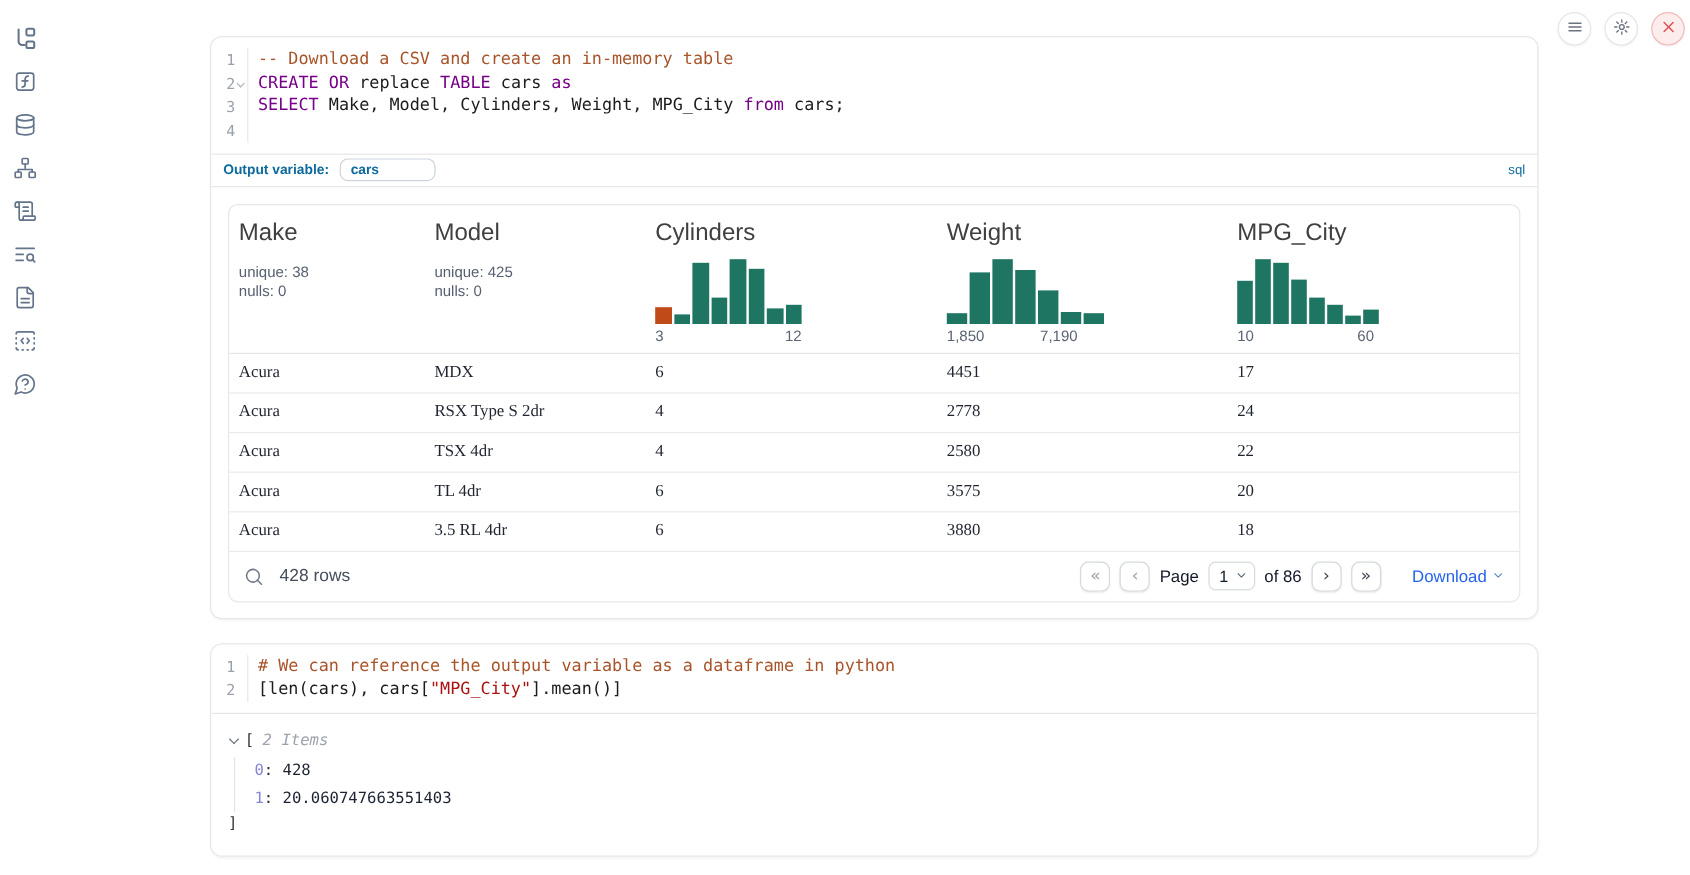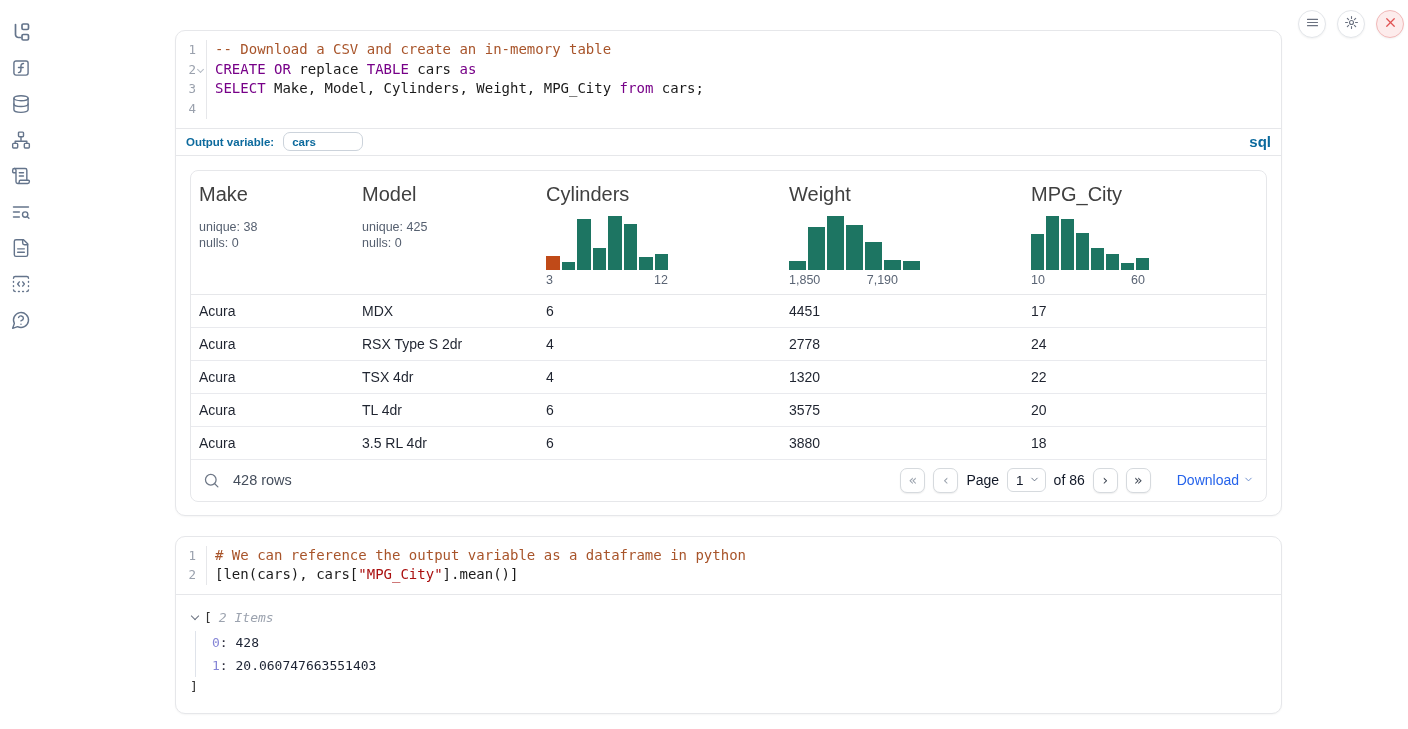--- a/index.html
+++ b/index.html
@@ -44,39 +44,39 @@
   .tok-str { color:#aa1111; }
   .tok-com { color:#a8542a; }
 
   
   .outvar-bar { height:28px; border-top:1px solid #e6e7ea; border-bottom:1px solid #e6e7ea;
                 display:flex; align-items:center; gap:9px; padding:0 10px; }
   .outvar-label { font-size:11.5px; font-weight:700; color:#0c6a9d; }
   .outvar-input { width:80px; height:19px; border:1px solid #ccd3db; border-radius:7px;
                   font-family:"Liberation Sans", sans-serif; font-size:11.5px; font-weight:700;
                   color:#0c6a9d; padding:0 8px; outline:none; }
-  .lang-badge { margin-left:auto; font-size:15px; font-weight:700; color:#0c6a9d; cursor:pointer; }
+  .lang-badge { margin-left:auto; font-size:11px; font-weight:400; color:#0c6a9d; cursor:pointer; }
 
   
   .output-region { padding:14px 14px 13px; }
   .table-panel { border:1px solid #e6e7ea; border-radius:8px; overflow:hidden; }
   .thead, .trow { display:grid; grid-template-columns:163px 184px 243px 242px 1fr; }
   .thead { border-bottom:1px solid #e6e7ea; height:124px; }
   .th { position:relative; padding:12px 8px; cursor:pointer; }
   .th-name { font-size:20px; color:#404040; }
   .th-stats { margin-top:13px; font-size:12.5px; color:#566070; line-height:16.5px; }
   .hist { position:absolute; left:8px; bottom:7px; }
   .col2 .hist { width:122px; } .col3 .hist { width:131px; } .col4 .hist { width:118px; }
   .hist-bars { display:flex; align-items:flex-end; gap:2px; height:54px; }
   .hist-bar { flex:1; }
   .hist-labels { display:flex; justify-content:space-between; margin-top:3px;
                  font-size:12.5px; color:#5a6474; }
   .trow { height:33px; border-bottom:1px solid #e9eaee; align-items:center;
           font-size:14px; color:#1f2430; }
-  .td { padding-left:8px; overflow:hidden; white-space:nowrap; }
+  .td { padding-left:8px; overflow:hidden; white-space:nowrap;font-family:Liberation Serif, serif; }
 
   
   .tfooter { height:41px; display:flex; align-items:center; padding:0 12px; }
   .search-btn { display:flex; cursor:pointer; margin-right:13px; }
   .search-btn svg { width:17px; height:17px; stroke:#6f7887; fill:none; stroke-width:1.8;
                     stroke-linecap:round; }
   .rows-count { font-size:14.5px; color:#454e5c; }
   .pager { margin-left:auto; display:flex; align-items:center; gap:8px; }
   .pg-btn { width:25px; height:25px; border:1px solid #d6dade; border-radius:7px; background:#fff;
             box-shadow:0 1px 1.5px rgba(0,0,0,.07); display:flex; align-items:center;
@@ -334,21 +334,21 @@
               <div class="td">Acura</div>
               <div class="td">RSX Type S 2dr</div>
               <div class="td">4</div>
               <div class="td">2778</div>
               <div class="td">24</div>
             </div>
             <div class="trow">
               <div class="td">Acura</div>
               <div class="td">TSX 4dr</div>
               <div class="td">4</div>
-              <div class="td">1320</div>
+              <div class="td">2580</div>
               <div class="td">22</div>
             </div>
             <div class="trow">
               <div class="td">Acura</div>
               <div class="td">TL 4dr</div>
               <div class="td">6</div>
               <div class="td">3575</div>
               <div class="td">20</div>
             </div>
             <div class="trow">

